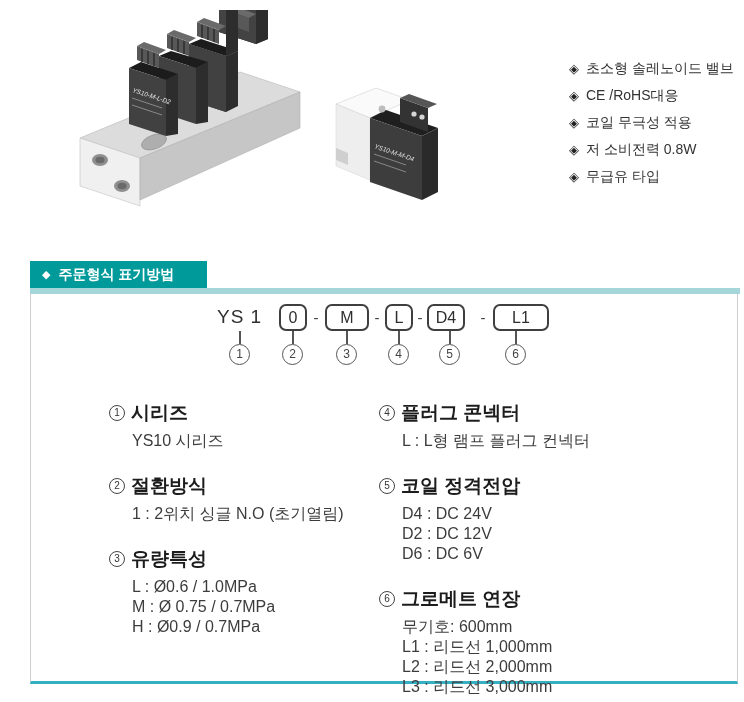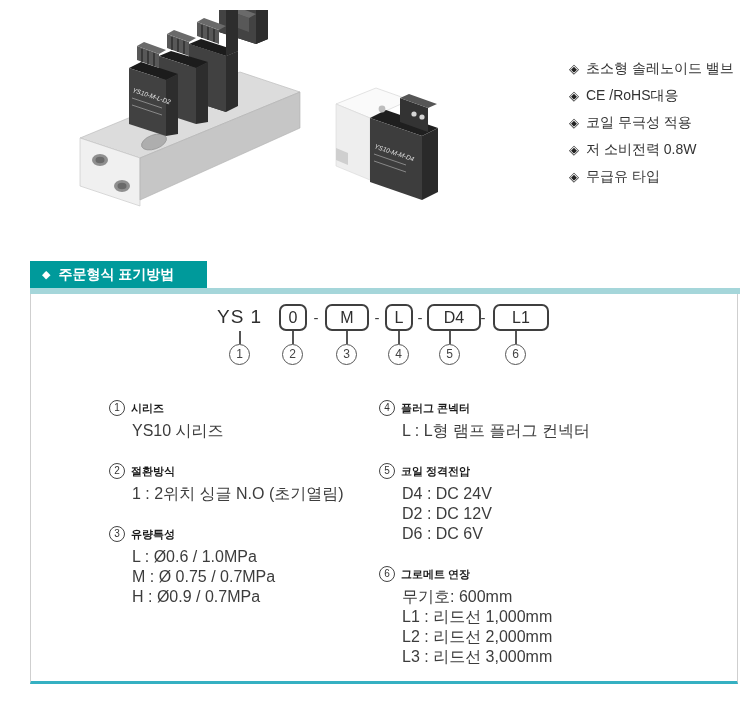--- a/index.html
+++ b/index.html
@@ -57,21 +57,21 @@
   .legend-col { position:absolute; top:106px; }
   .legend-col.left { left:78px; width:266px; }
   .legend-col.right { left:348px; width:340px; }
   .legend-group { margin-bottom:15px; }
   .legend-heading { display:flex; align-items:center; margin-bottom:5px; }
   .num-circle {
     width:16px; height:16px; border:1px solid #444; border-radius:50%;
     text-align:center; line-height:14px; font-size:10px; color:#333; margin-right:6px;
     flex:0 0 auto;
   }
-  .legend-title { font-size:11px; font-weight:bold; color:#1c1c1c; white-space:nowrap;text-align:right; }
+  .legend-title { font-size:19px; font-weight:bold; color:#1c1c1c; white-space:nowrap;text-align:right; }
   .legend-item { font-size:16px; line-height:20px; color:#3c3c3c; padding-left:23px; white-space:nowrap; }
 </style>
 </head>
 <body>
 
 <div class="page">
 
   <div class="photo photo-manifold">
     <svg width="258" height="205" viewBox="0 0 258 205">
 
@@ -169,21 +169,21 @@
 
     <div>
       <span class="mc-prefix">YS 1</span>
 
       <span class="mc-box" style="left:248px;width:28px">0</span>
       <span class="mc-dash" style="left:276px;width:18px">-</span>
       <span class="mc-box" style="left:294px;width:44px">M</span>
       <span class="mc-dash" style="left:338px;width:16px">-</span>
       <span class="mc-box" style="left:354px;width:28px">L</span>
       <span class="mc-dash" style="left:382px;width:14px">-</span>
-      <span class="mc-box" style="left:396px;width:54px">D4</span>
+      <span class="mc-box" style="left:396px;width:38px">D4</span>
       <span class="mc-dash" style="left:442px;width:20px">-</span>
       <span class="mc-box" style="left:462px;width:56px">L1</span>
 
       <i class="mc-tick" style="left:208px"></i>
       <i class="mc-tick" style="left:261px"></i>
       <i class="mc-tick" style="left:315px"></i>
       <i class="mc-tick" style="left:367px"></i>
       <i class="mc-tick" style="left:418px"></i>
       <i class="mc-tick" style="left:484px"></i>
 

